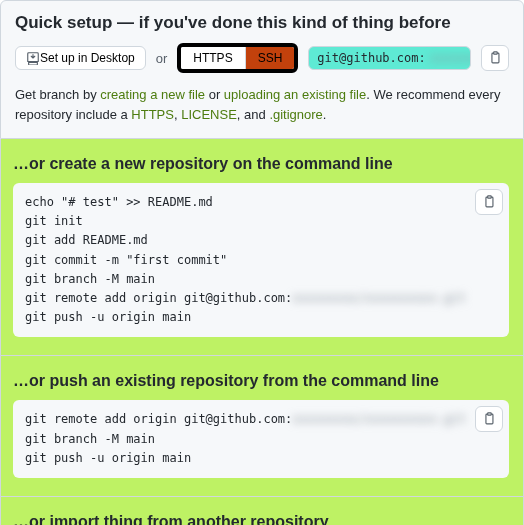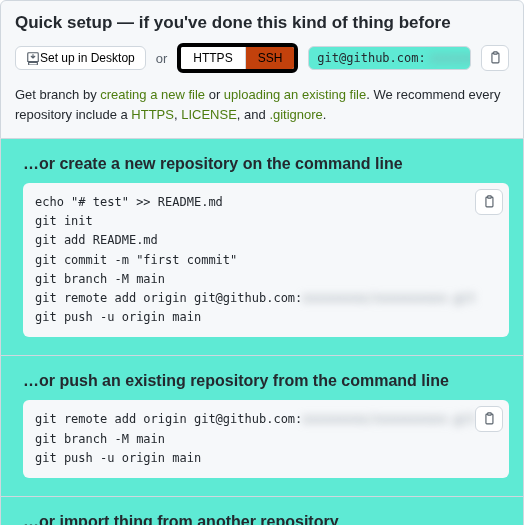--- a/index.html
+++ b/index.html
@@ -91,22 +91,22 @@
     cursor: pointer;
   }
   .desc {
     font-size: 13px;
     line-height: 1.5;
   }
   .desc a { color: #4d7c0f; text-decoration: none; cursor: pointer; }
   .section {
     border: 1px solid #d0d7de;
     border-top: none;
-    padding: 16px 14px 18px 22px;
-    background: #5eead4;
+    padding: 16px 14px 18px 12px;
+    background: #bef264;
   }
   .section h3 {
     font-size: 16px;
     font-weight: 600;
     margin-bottom: 10px;
   }
   .code-block-wrap {
     position: relative;
   }
   .code-block {

